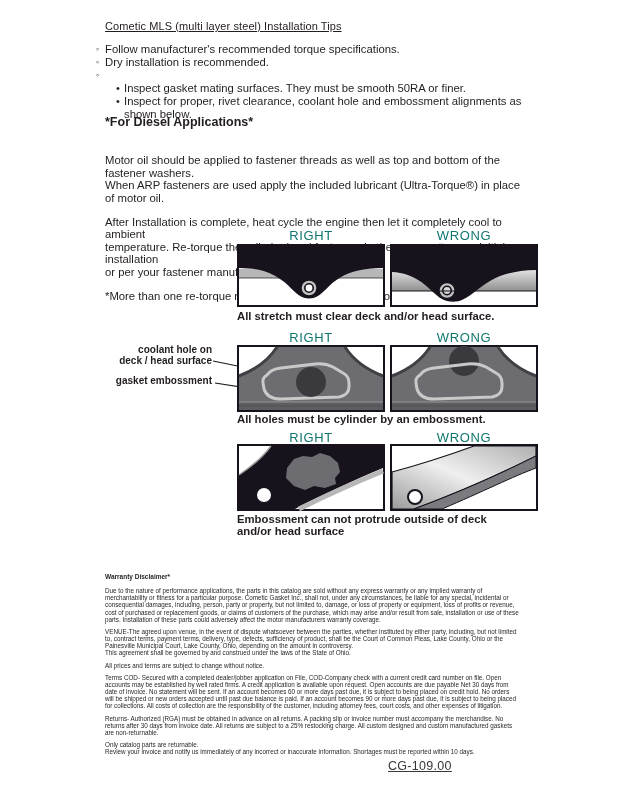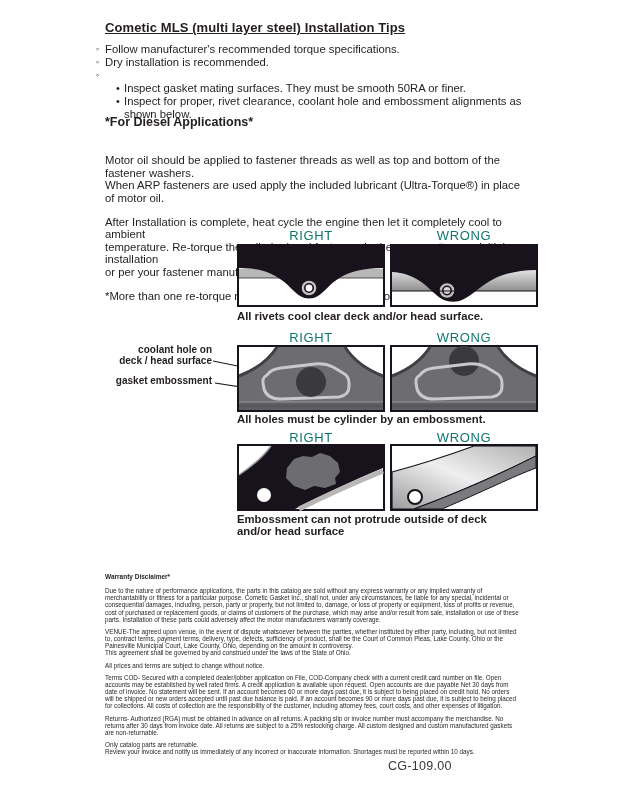--- a/index.html
+++ b/index.html
@@ -4,21 +4,21 @@
 <style>
   html,body{margin:0;padding:0;background:#ffffff;}
   .page{
     position:relative;width:618px;height:800px;background:#ffffff;overflow:hidden;
     font-family:"Liberation Sans","DejaVu Sans",sans-serif;color:#221d1f;
   }
   .abs{position:absolute;}
   .pre{white-space:pre-line;}
 
   
-  .title{left:105px;top:20px;font-size:13px;font-weight:bold;text-decoration:underline;letter-spacing:.1px;}
+  .title{left:105px;top:20px;font-size:11px;font-weight:normal;text-decoration:underline;letter-spacing:.1px;}
 
   
   .tips{left:96px;top:43px;width:440px;font-size:11.3px;line-height:12.9px;}
   .tip-row{display:flex;}
   .tip-row .mk{width:9px;flex:0 0 9px;font-size:9px;line-height:12.9px;}
   .tip-row.sub{padding-left:20px;}
   .tip-row.sub .mk{width:8px;flex:0 0 8px;font-size:11px;}
 
   
   .diesel{left:105px;top:116px;width:425px;font-size:11.3px;line-height:12.4px;}
@@ -30,21 +30,21 @@
   .figbox{width:148px;height:67px;}
   .figbox svg{display:block;width:148px;height:100%;}
   .caption{left:237px;font-size:11.3px;font-weight:bold;line-height:11.5px;}
   .anno{font-size:10px;font-weight:bold;line-height:10.8px;text-align:right;width:112px;left:100px;}
 
   
   .warranty{left:105px;top:573px;width:414px;font-size:6.3px;line-height:7.15px;color:#2a2527;}
   .warranty .whd{font-weight:bold;font-size:6.5px;margin-bottom:7px;}
   .warranty p{margin:0 0 5px 0;}
 
-  .pagenum{left:388px;top:759px;font-size:12.5px;color:#3b3536;letter-spacing:.3px;}
+  .pagenum{left:388px;top:759px;font-size:12.5px;color:#3b3536;letter-spacing:.3px;text-decoration:underline;}
 </style>
 </head>
 <body>
 
 <div class="page">
 
   <div class="abs title">Cometic MLS (multi layer steel) Installation Tips</div>
 
   <div class="abs tips">
     <div class="tip-row">
@@ -100,21 +100,21 @@
         </linearGradient>
       </defs>
       <rect x="1" y="1" width="146" height="61" fill="#ffffff" stroke="#17121c" stroke-width="2"></rect>
       <rect x="2" y="26" width="144" height="21" fill="url(#g1)"></rect>
       <path d="M2,2 H146 V26 C126,26.5 112,30 100,37 C89,43.5 82,51 73,55.5 C67,58.5 58,58.5 52,55 C45,51 40,44.5 32,38.5 C23,32 13,28.5 2,28 Z" fill="#17121c"></path>
       <circle cx="57" cy="46.5" r="8" fill="#c2c2c2" stroke="#17121c" stroke-width="1.3"></circle>
       <circle cx="57" cy="46.5" r="4.2" fill="#d6d6d6" stroke="#17121c" stroke-width="1.6"></circle>
       <line x1="2" y1="47" x2="146" y2="47" stroke="#17121c" stroke-width="1.2"></line>
     </svg>
   </div>
-  <div class="abs caption" style="top:311px;">All rivets cool clear deck and/or head surface.</div>
+  <div class="abs caption" style="top:311px;">All stretch must clear deck and/or head surface.</div>
 
   <div class="abs figlabel" style="left:237px;top:330px;">RIGHT</div>
   <div class="abs figlabel" style="left:390px;top:330px;">WRONG</div>
 
   <div class="abs anno pre" style="top:345px;">coolant hole on
 deck / head surface</div>
   <div class="abs anno" style="top:376px;">gasket embossment</div>
 
   <svg class="abs" style="left:130px;top:340px;" width="240" height="70">
     <line x1="83" y1="21" x2="167" y2="38" stroke="#1a1a1a" stroke-width="1.1"></line>

